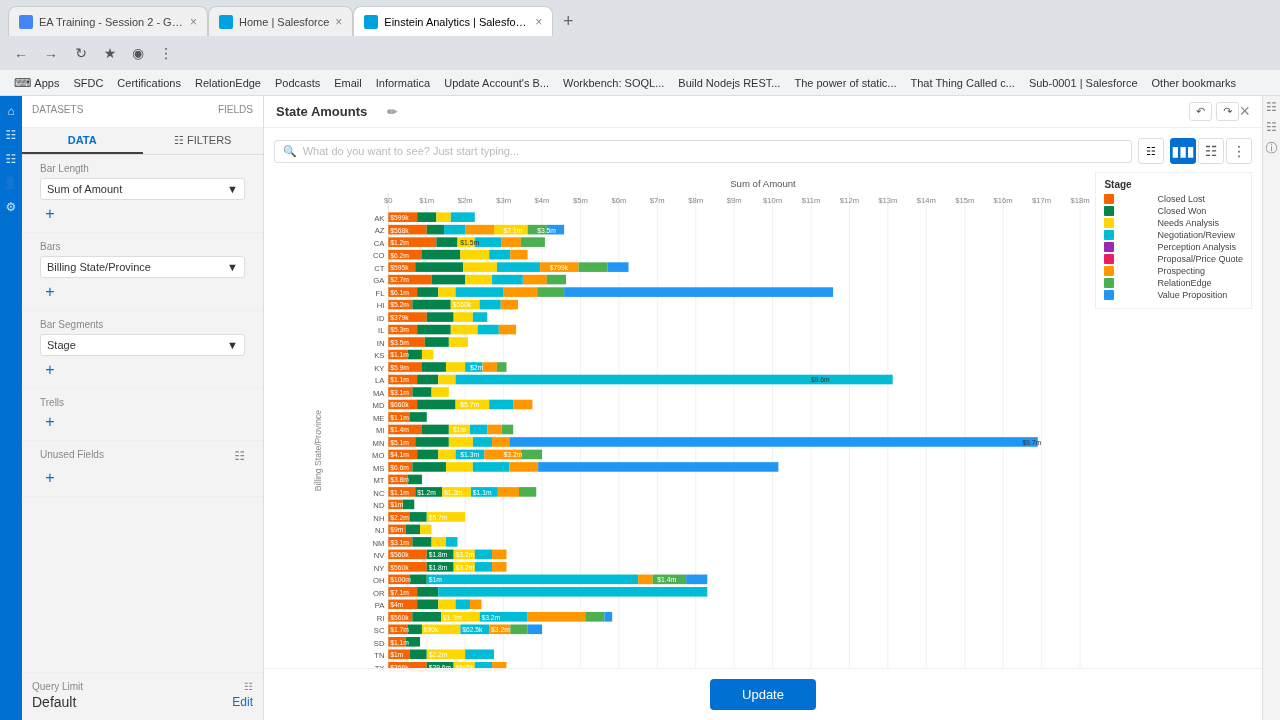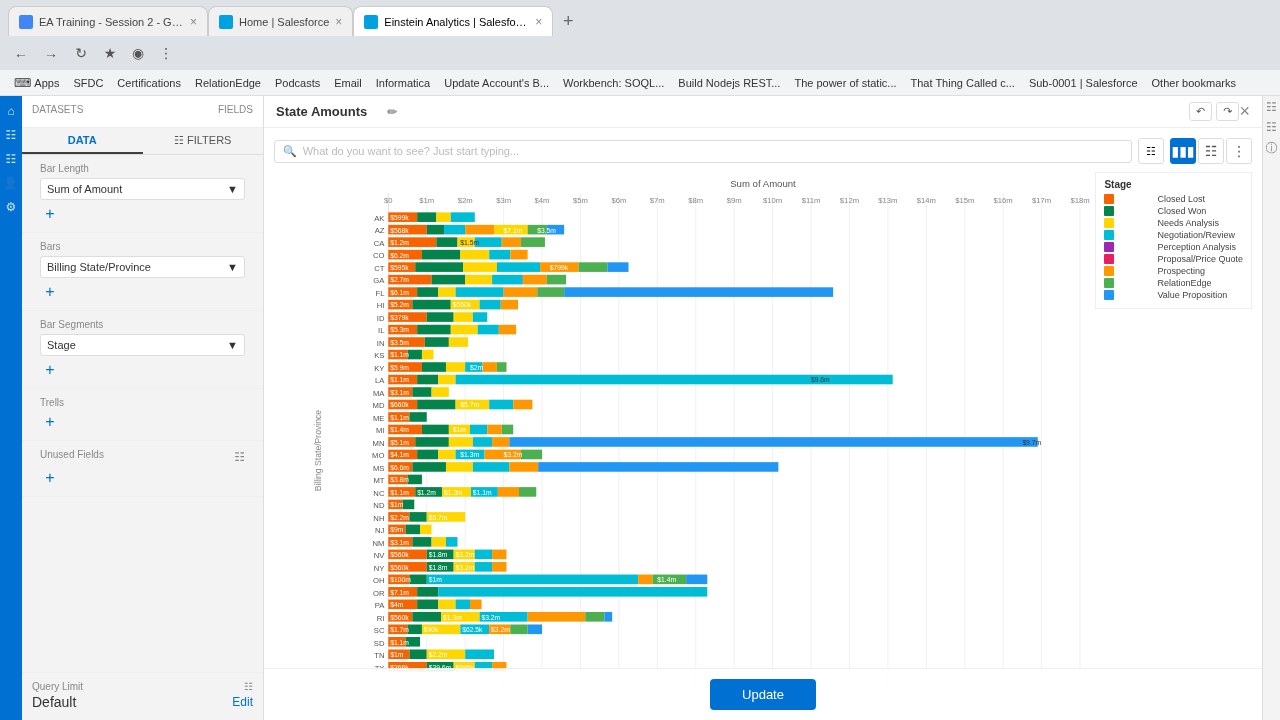--- a/index.html
+++ b/index.html
@@ -221,21 +221,21 @@
       </div>
       <div class="add-btn">+</div>
     </div>
 
     <div class="field-section">
       <div class="field-label">Trells</div>
       <div class="add-btn">+</div>
     </div>
 
     <div class="field-section">
-      <div style="display:flex;justify-content:space-between;align-items:center;">
+      <div style="display:flex;justify-content:space-between;align-items:flex-start;">
         <div class="field-label">Unused Fields</div>
         <span style="color:#888;font-size:12px;">☷</span>
       </div>
       <div class="add-btn">+</div>
     </div>
 
     <div class="sidebar-footer">
       <div class="query-row">
         <span class="query-label">Query Limit</span>
         <span class="query-label">☷</span>

